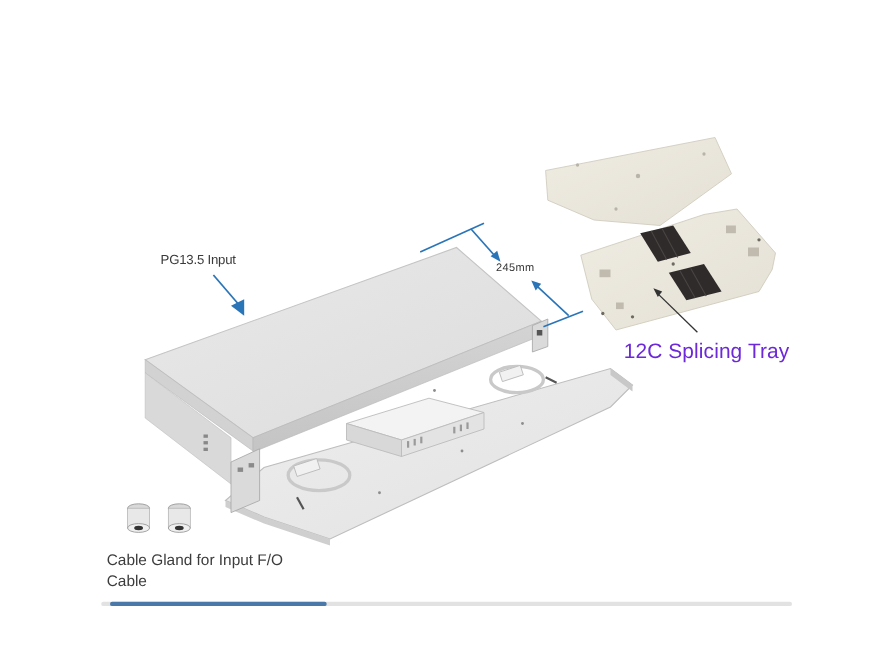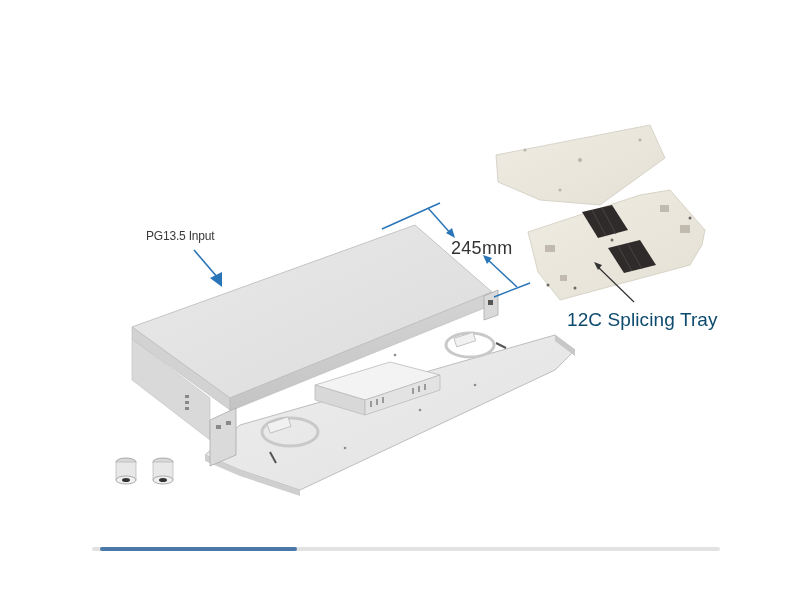--- a/index.html
+++ b/index.html
@@ -1,21 +1,21 @@
 <!DOCTYPE html>
 <html><head>
   <meta charset="utf-8">
   <style>
     html, body { margin: 0; padding: 0; background: #ffffff; }
     body { width: 800px; height: 600px; position: relative; overflow: hidden; font-family: "Liberation Sans", sans-serif; }
     .stage { position: absolute; left: 0; top: 0; width: 800px; height: 600px; }
     .label { position: absolute; color: #3a3a3a; font-family: "Liberation Sans", sans-serif; white-space: nowrap; }
     .lbl-pg { left: 146px; top: 229px; font-size: 12px; letter-spacing: -0.2px; }
-    .lbl-dim { left: 451px; top: 238px; font-size: 18px; letter-spacing: 0.3px; color: #333; }
-    .lbl-tray { left: 567px; top: 309px; font-size: 19px; color: #0c4a6e; letter-spacing: 0.1px; }
+    .lbl-dim { left: 451px; top: 238px; font-size: 10px; letter-spacing: 0.3px; color: #333; }
+    .lbl-tray { left: 567px; top: 309px; font-size: 19px; color: #6d28d9; letter-spacing: 0.1px; }
     .lbl-gland { left: 97px; top: 500px; font-size: 14px; line-height: 19px; color: #3c3c3c; white-space: normal; width: 170px; }
     .carousel-track { position: absolute; left: 92px; top: 547px; width: 628px; height: 4px; background: #e2e2e2; border-radius: 2px; }
     .carousel-fill { position: absolute; left: 8px; top: 0; width: 197px; height: 4px; background: #4a78a8; border-radius: 2px; }
   </style>
 </head>
 <body>
 
 <div class="stage">
   <svg width="800" height="600" viewBox="0 0 800 600" xmlns="http://www.w3.org/2000/svg">
     <defs>
@@ -153,17 +153,18 @@
     <polygon points="455,238 446,233 452,228" fill="#2a75b8"></polygon>
     <polygon points="483,255 492,258 487,264" fill="#2a75b8"></polygon>
 
     <line x1="597" y1="266" x2="634" y2="302" stroke="#333" stroke-width="1.2"></line>
     <polygon points="594,262 602,265 598,270" fill="#333"></polygon>
   </svg>
 
   <div class="label lbl-pg">PG13.5 Input</div>
   <div class="label lbl-dim">245mm</div>
   <div class="label lbl-tray">12C Splicing Tray</div>
+  <div class="label lbl-gland">Cable Gland for Input F/O Cable</div>
 </div>
 
 <div class="carousel-track">
   <div class="carousel-fill"></div>
 </div>
 
 </body></html>

